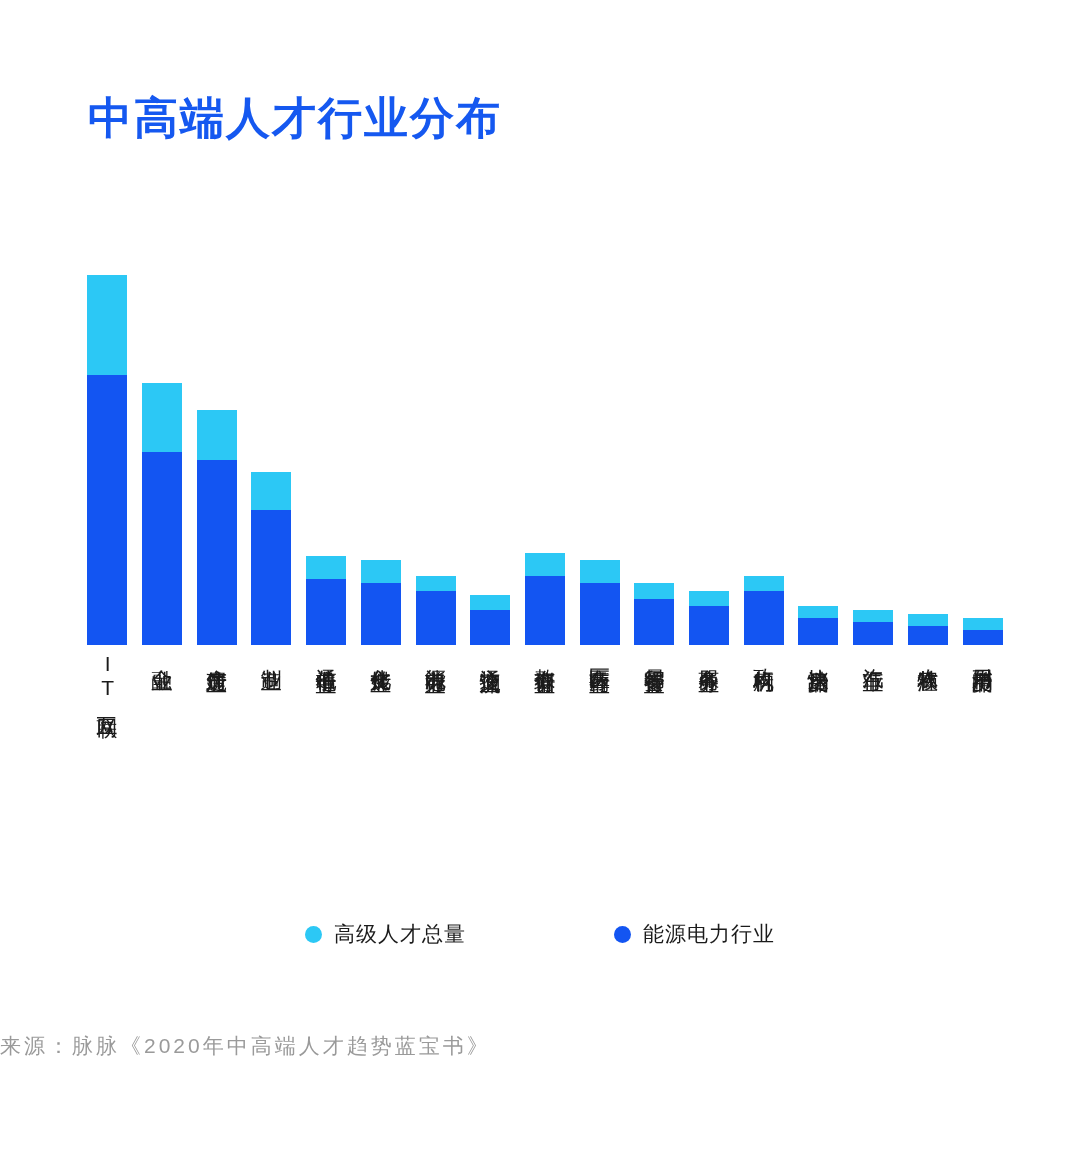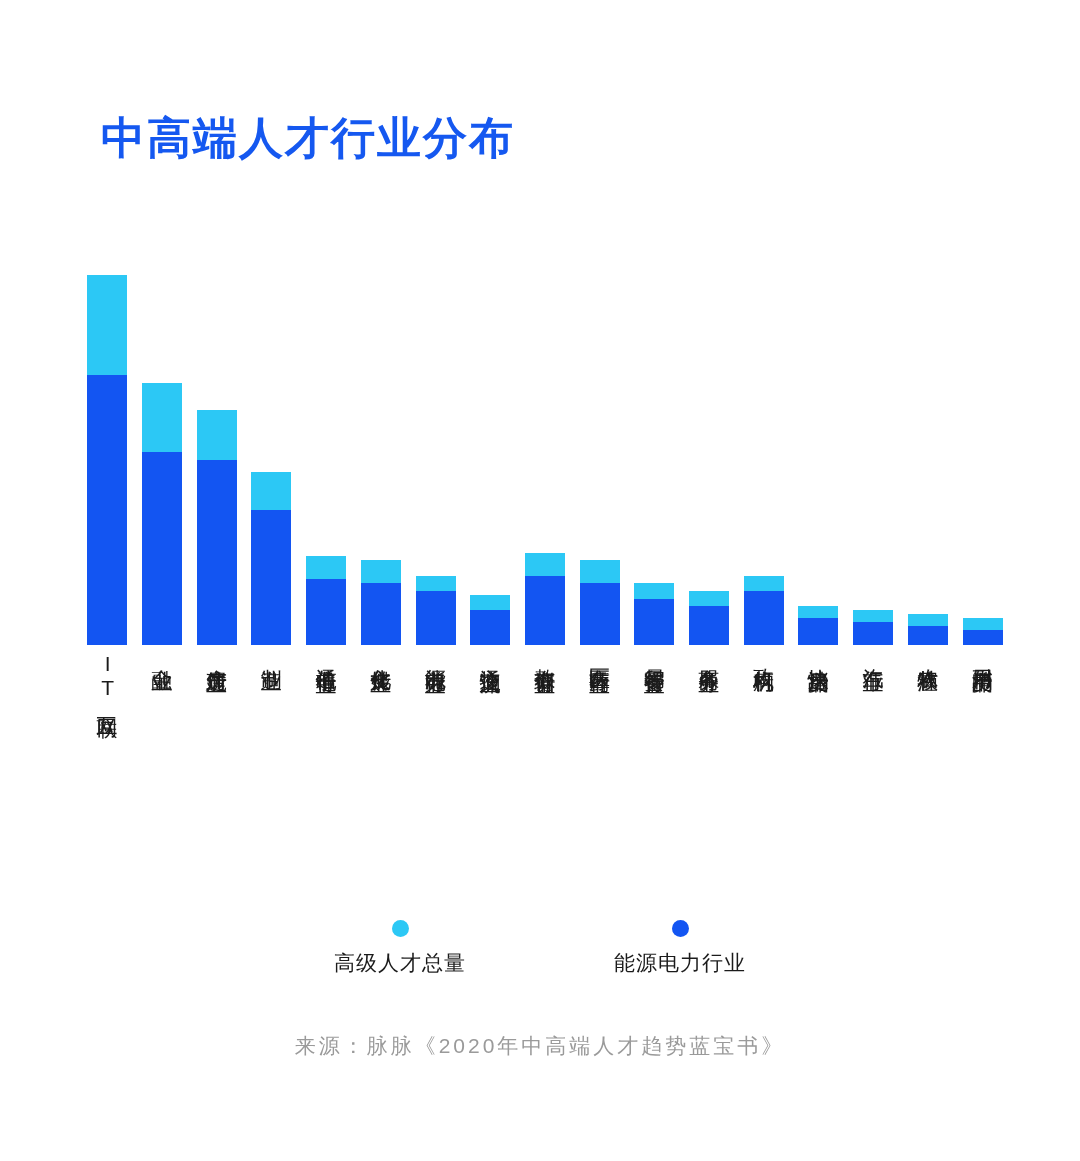--- a/index.html
+++ b/index.html
@@ -17,27 +17,26 @@
   }
   .page {
     width: 1080px;
     height: 1161px;
     position: relative;
     box-sizing: border-box;
   }
   .title {
     position: absolute;
     left: 88px;
-    top: 109px;
+    top: 89px;
     font-size: 44px;
     font-weight: bold;
     letter-spacing: 2px;
     color: #1558f0;
     white-space: nowrap;
-    margin-left: 13px;
   }
 
   
   .chart {
     position: absolute;
     left: 80px;
     top: 275px;
     width: 930px;
     height: 370px;
   }
@@ -106,41 +105,39 @@
     left: 0;
     width: 1080px;
     display: flex;
     justify-content: center;
     gap: 148px;
   }
   .legend-item {
     display: flex;
     align-items: center;
     gap: 12px;
-    flex-direction: column;
   }
   .legend-dot {
     width: 17px;
     height: 17px;
     border-radius: 50%;
     display: inline-block;
   }
   .legend-label {
     font-size: 21px;
     color: #1b1b1b;
     letter-spacing: 1px;
   }
 
   
   .source {
     position: absolute;
     top: 1032px;
     left: 0;
     width: 1080px;
-    text-align: center;
     font-size: 21px;
     letter-spacing: 3px;
     color: #9a9a9a;
   }
 </style>
 </head>
 <body>
 
 <div class="page">
 

